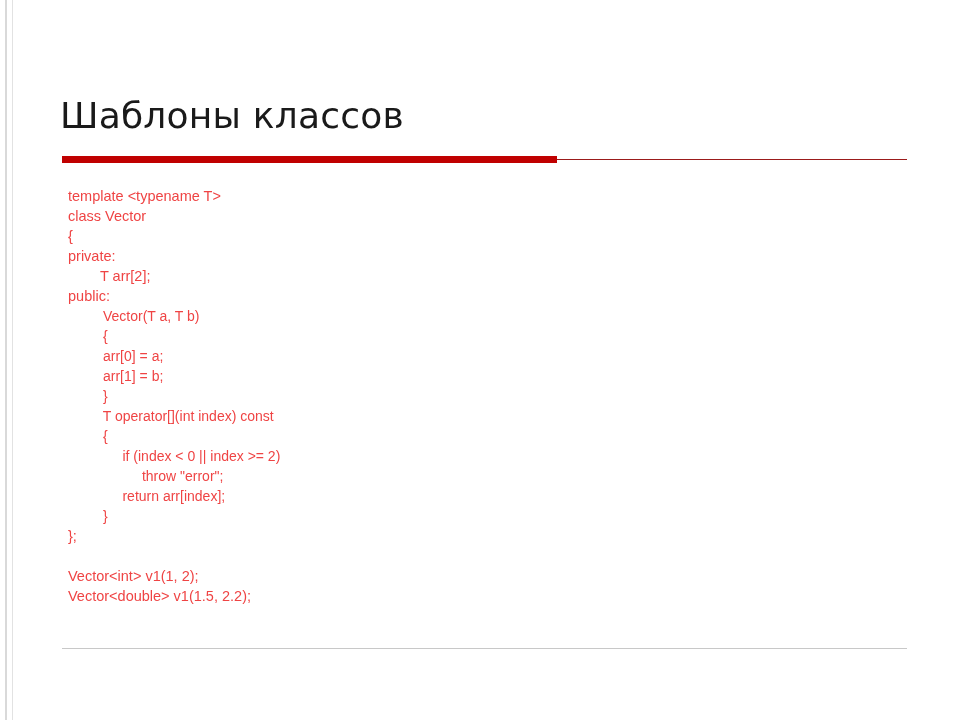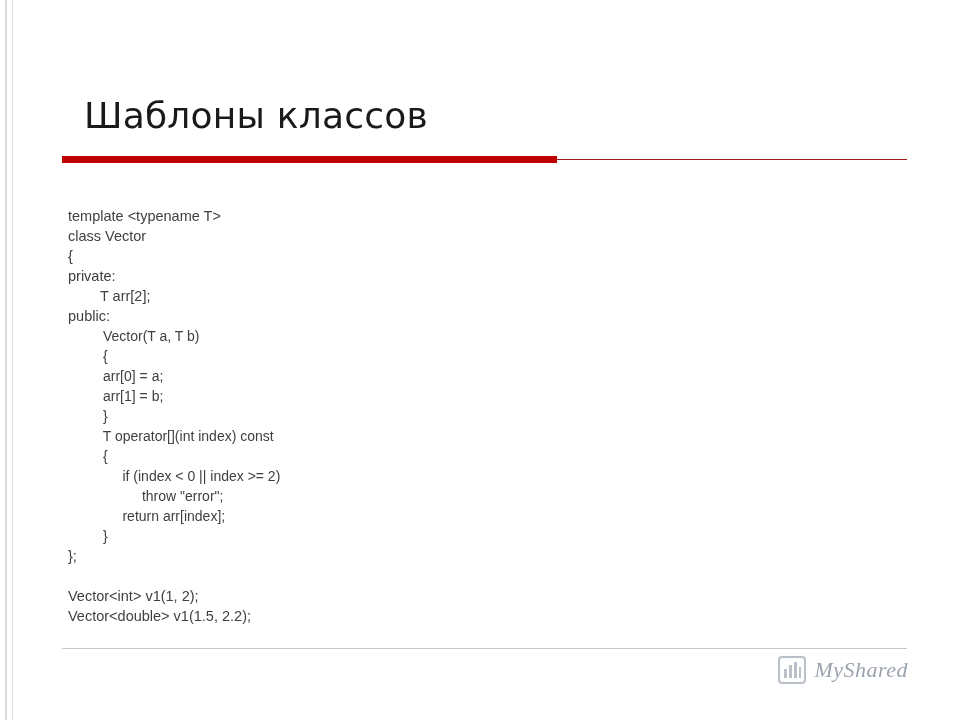--- a/index.html
+++ b/index.html
@@ -32,21 +32,21 @@
   .left-bar-inner {
     position: absolute;
     left: 5px;
     top: 0;
     width: 2px;
     height: 720px;
     background: #d9d9d9;
   }
   .title {
     position: absolute;
-    left: 84px;
+    left: 60px;
     top: 95px;
     font-size: 36px;
     font-weight: normal;
     color: #1a1a1a;
     letter-spacing: 0.2px;
     font-family: "DejaVu Sans", sans-serif;
   }
   .title-rule-wrap {
     position: absolute;
     left: 62px;
@@ -68,23 +68,22 @@
     top: 0px;
     width: 495px;
     height: 7px;
     background: #c00000;
   }
   .code {
     position: absolute;
     left: 68px;
     top: 186px;
     width: 820px;
-    color: #404040;
+    color: #ef4444;
     white-space: pre;
-    margin-top: 20px;
   }
   .code .ln {
     display: block;
     line-height: 20px;
   }
   .code .s14 { font-size: 14.5px; }
   .code .s12 { font-size: 14px; }
   .code .blank { height: 20px; }
   .footer-rule {
     position: absolute;
@@ -128,26 +127,14 @@
 
   <div class="title-rule-wrap">
     <div class="title-rule-thin"></div>
     <div class="title-rule-thick"></div>
   </div>
 
   <div class="code"><span class="ln s14">template &lt;typename T&gt;</span><span class="ln s14">class Vector</span><span class="ln s14">{</span><span class="ln s14">private:</span><span class="ln s14">        T arr[2];</span><span class="ln s14">public:</span><span class="ln s12">         Vector(T a, T b)</span><span class="ln s12">         {</span><span class="ln s12">         arr[0] = a;</span><span class="ln s12">         arr[1] = b;</span><span class="ln s12">         }</span><span class="ln s12">         T operator[](int index) const</span><span class="ln s12">         {</span><span class="ln s12">              if (index &lt; 0 || index &gt;= 2)</span><span class="ln s12">                   throw "error";</span><span class="ln s12">              return arr[index];</span><span class="ln s12">         }</span><span class="ln s14">};</span><span class="ln blank">&nbsp;</span><span class="ln s14">Vector&lt;int&gt; v1(1, 2);</span><span class="ln s14">Vector&lt;double&gt; v1(1.5, 2.2);</span></div>
 
   <div class="footer-rule"></div>
 
-  <div class="logo">
-    <span class="logo-mark">
-      <svg width="28" height="28" viewBox="0 0 28 28" xmlns="http://www.w3.org/2000/svg">
-        <rect x="1" y="1" width="26" height="26" rx="3" fill="none" stroke="#b9c0c8" stroke-width="2"></rect>
-        <rect x="6" y="13" width="3" height="9" fill="#b9c0c8"></rect>
-        <rect x="11" y="9" width="3" height="13" fill="#b9c0c8"></rect>
-        <rect x="16" y="6" width="3" height="16" fill="#b9c0c8"></rect>
-        <rect x="21" y="11" width="2" height="11" fill="#b9c0c8"></rect>
-      </svg>
-    </span>
-    <span class="logo-text">MyShared</span>
-  </div>
 
 </div>
 
 </body></html>

